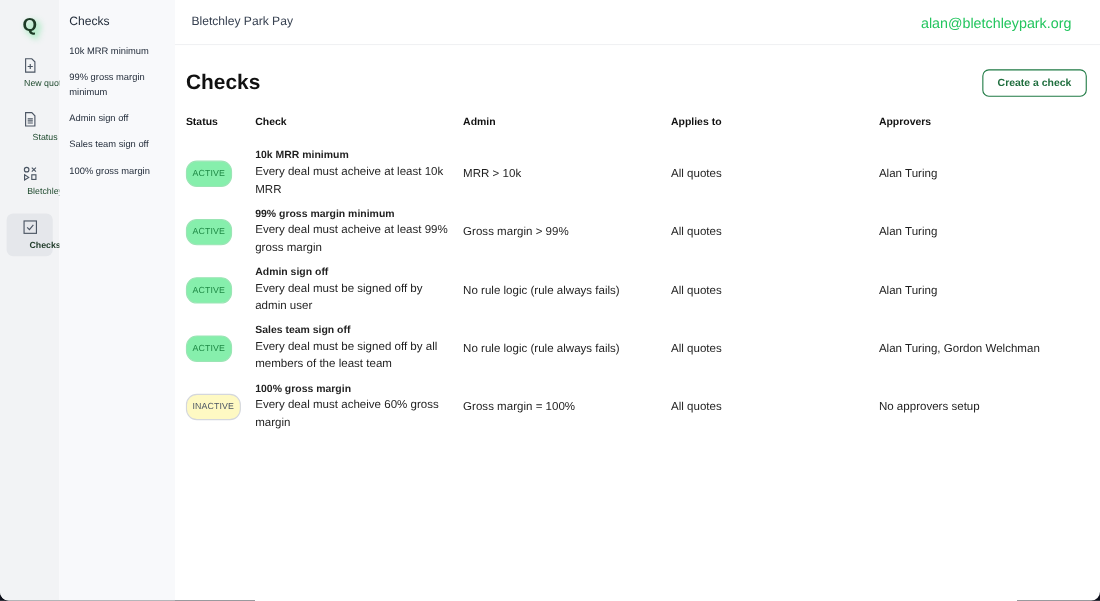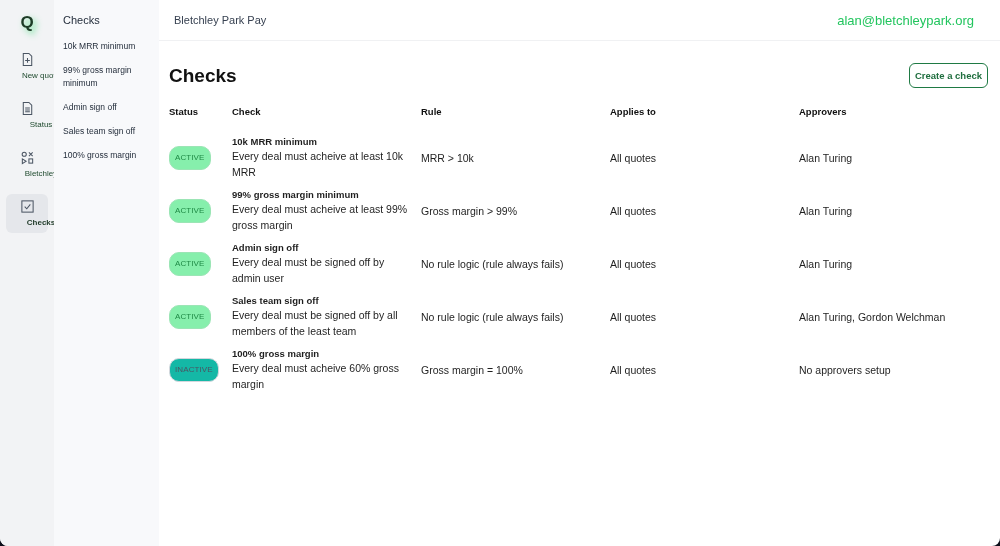--- a/index.html
+++ b/index.html
@@ -37,35 +37,35 @@
       height: 41px; border-bottom: 1px solid #f0f1f3; display: flex; align-items: center;
       justify-content: space-between; padding: 0 26px 0 15px;
     }
     .app-name { font-size: 11px; color: #374151; }
     .user-email { font-size: 13px; color: #22c55e; cursor: pointer; }
     .content { padding: 22px 12px 0 10px; }
     .page-head { display: flex; justify-content: space-between; align-items: center; margin-bottom: 18px; }
     .page-title { font-size: 19px; font-weight: 700; color: #111; }
     .create-btn {
       border: 1.5px solid #1f7a44; color: #1f6e3e; background: #fff; border-radius: 6px;
-      font-size: 9.5px; font-weight: 700; padding: 6px 5px; cursor: pointer; font-family: "Liberation Sans", sans-serif;
+      font-size: 9.5px; font-weight: 700; padding: 6px 13px; cursor: pointer; font-family: "Liberation Sans", sans-serif;
     }
     table { border-collapse: collapse; width: 100%; }
     th { text-align: left; font-size: 9.5px; font-weight: 700; color: #111; padding: 0 0 18px 0; margin-top: 21px; }
     td { font-size: 10.5px; color: #1f1f1f; vertical-align: middle; padding: 0 0 8px 0; line-height: 16px; }
     .col-status { width: 63px; }
     .col-check { width: 189px; padding-right: 6px; }
     .col-rule { width: 189px; }
     .col-applies { width: 189px; }
     .check-name { font-weight: 700; font-size: 9.5px; line-height: 13px; }
     .badge {
       display: inline-block; font-size: 8px; padding: 3px 5px; border-radius: 10px; letter-spacing: 0.1px;
     }
     .badge.active { background: #86efac; border: 1px solid #9be5b5; color: #1f8a46; }
-    .badge.inactive { background: #14b8a6; border: 1px solid #d4d7dd; color: #4b5563; }
+    .badge.inactive { background: #fef9c3; border: 1px solid #d4d7dd; color: #4b5563; }
   </style>
 </head>
 <body>
 
 <div class="window">
   <nav class="rail">
     <div class="logo">Q</div>
 
     <div class="rail-item first">
       <svg viewBox="0 0 16 16" fill="none" stroke="#4b5563" stroke-width="1.1">
@@ -121,21 +121,21 @@
       <div class="page-head">
         <h1 class="page-title">Checks</h1>
         <button class="create-btn">Create a check</button>
       </div>
 
       <table>
         <thead>
           <tr>
             <th class="col-status">Status</th>
             <th class="col-check">Check</th>
-            <th class="col-rule">Rule</th>
+            <th class="col-rule">Admin</th>
             <th class="col-applies">Applies to</th>
             <th>Approvers</th>
           </tr>
         </thead>
         <tbody>
           <tr>
             <td class="col-status"><span class="badge active">ACTIVE</span></td>
             <td class="col-check">
               <div class="check-name">10k MRR minimum</div>
               <div>Every deal must acheive at least 10k MRR</div>

